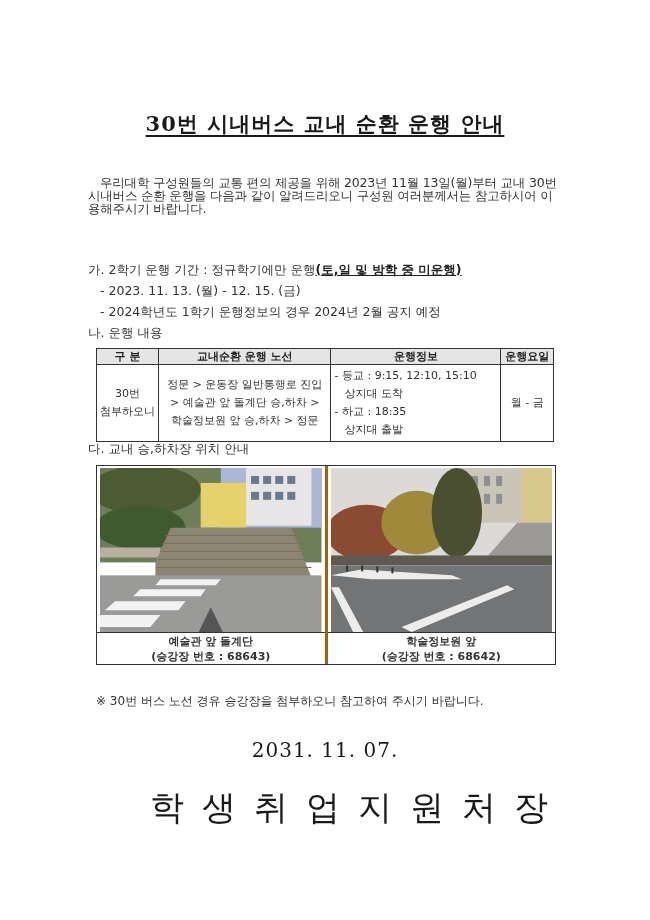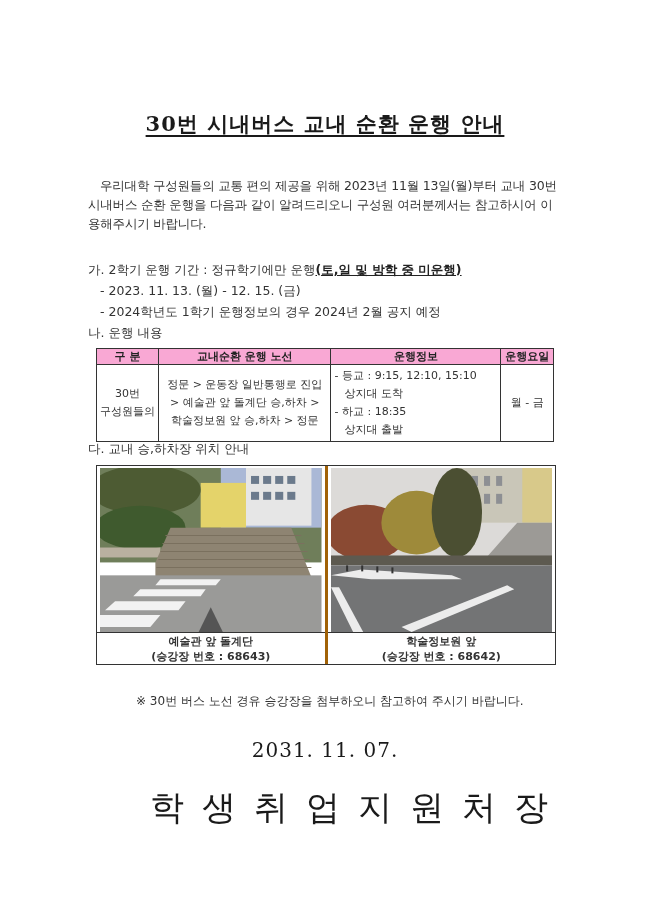--- a/index.html
+++ b/index.html
@@ -4,48 +4,48 @@
 <style>
   html, body { margin:0; padding:0; background:#ffffff; }
   body { width:650px; height:920px; position:relative; overflow:hidden;
          font-family:"DejaVu Serif", "Liberation Serif", serif; color:#1a1a1a; }
   .page { position:absolute; left:0; top:0; width:650px; height:920px; }
 
   .title { position:absolute; left:0; width:650px; top:110px; text-align:center;
            font-size:21px; font-weight:bold; letter-spacing:1px; }
   .title span { text-decoration:underline; text-decoration-thickness:2px; text-underline-offset:4px; }
 
-  .intro { position:absolute; left:88px; width:475px; top:176px; font-size:12.5px; line-height:19px;
+  .intro { position:absolute; left:88px; width:475px; top:176px; font-size:12.5px; line-height:13px;
            font-family:"DejaVu Sans", sans-serif; color:#333; text-indent:12px; letter-spacing:-0.2px; }
 
   .line { position:absolute; font-family:"DejaVu Sans", sans-serif; font-size:12.5px; color:#333; white-space:nowrap; }
   .line .ul { text-decoration:underline; font-weight:bold; color:#222; }
 
   table.route { position:absolute; left:96px; top:348px; width:458px; border-collapse:collapse;
                 font-family:"DejaVu Sans", sans-serif; font-size:11px; color:#333; }
-  table.route th { background:#f9a8d4; font-weight:bold; border:1px solid #333; height:14px; padding:0;
+  table.route th { background:#e5e5e5; font-weight:bold; border:1px solid #333; height:14px; padding:0;
                    font-size:11px; color:#222; }
   table.route td { border:1px solid #333; padding:2px 3px; vertical-align:middle; line-height:18px; }
   table.route tr.body td { height:66px; }
   .c1 { width:52px; text-align:center; }
   .c2 { width:168px; text-align:center; }
   .c3 { width:168px; text-align:left; }
   .c4 { width:54px; text-align:center; }
   .info-line { display:block; white-space:nowrap; }
   .info-line.indent { padding-left:10px; }
 
   .photos { position:absolute; left:96px; top:465px; width:458px; height:198px; border:1px solid #333;
             display:flex;font-weight:bold; }
   .photo-cell { flex:1; display:flex; flex-direction:column; }
   .photo-cell + .photo-cell { border-left:3px solid #a16207; }
   .photo { height:165px; margin:2px 3px 0 3px; position:relative; overflow:hidden; }
   .caption { border-top:1px solid #333; flex:1; text-align:center; font-family:"DejaVu Sans", sans-serif;
              font-size:11px; line-height:15px; color:#333; padding-top:1px; }
 
-  .note { position:absolute; left:96px; top:693px; font-family:"DejaVu Sans", sans-serif; font-size:12px; color:#333; white-space:nowrap;margin-left:40px; }
+  .note { position:absolute; left:96px; top:693px; font-family:"DejaVu Sans", sans-serif; font-size:12px; color:#333; white-space:nowrap; }
   .date { position:absolute; left:0; width:650px; top:738px; text-align:center; font-size:20px; letter-spacing:1px; }
   .signer { position:absolute; left:0; width:650px; top:785px; text-align:center; font-size:34px; letter-spacing:18px; padding-left:18px; box-sizing:border-box;margin-left:24px; }
 </style>
 </head>
 <body>
 
 <div class="page">
 
   <div class="title"><span>30번 시내버스 교내 순환 운행 안내</span></div>
 
@@ -64,21 +64,21 @@
         <th class="c1">구 분</th>
         <th class="c2">교내순환 운행 노선</th>
         <th class="c3" style="text-align:center">운행정보</th>
         <th class="c4">운행요일</th>
       </tr>
     </thead>
     <tbody>
       <tr class="body">
         <td class="c1">
           <span class="info-line">30번</span>
-          <span class="info-line">구성원들의</span>
+          <span class="info-line">첨부하오니</span>
         </td>
         <td class="c2">
           <span class="info-line">정문 &gt; 운동장 일반통행로 진입</span>
           <span class="info-line">&gt; 예술관 앞 돌계단 승,하차 &gt;</span>
           <span class="info-line">학술정보원 앞 승,하차 &gt; 정문</span>
         </td>
         <td class="c3">
           <span class="info-line">- 등교 : 9:15,  12:10,  15:10</span>
           <span class="info-line indent">상지대 도착</span>
           <span class="info-line">- 하교 : 18:35</span>

